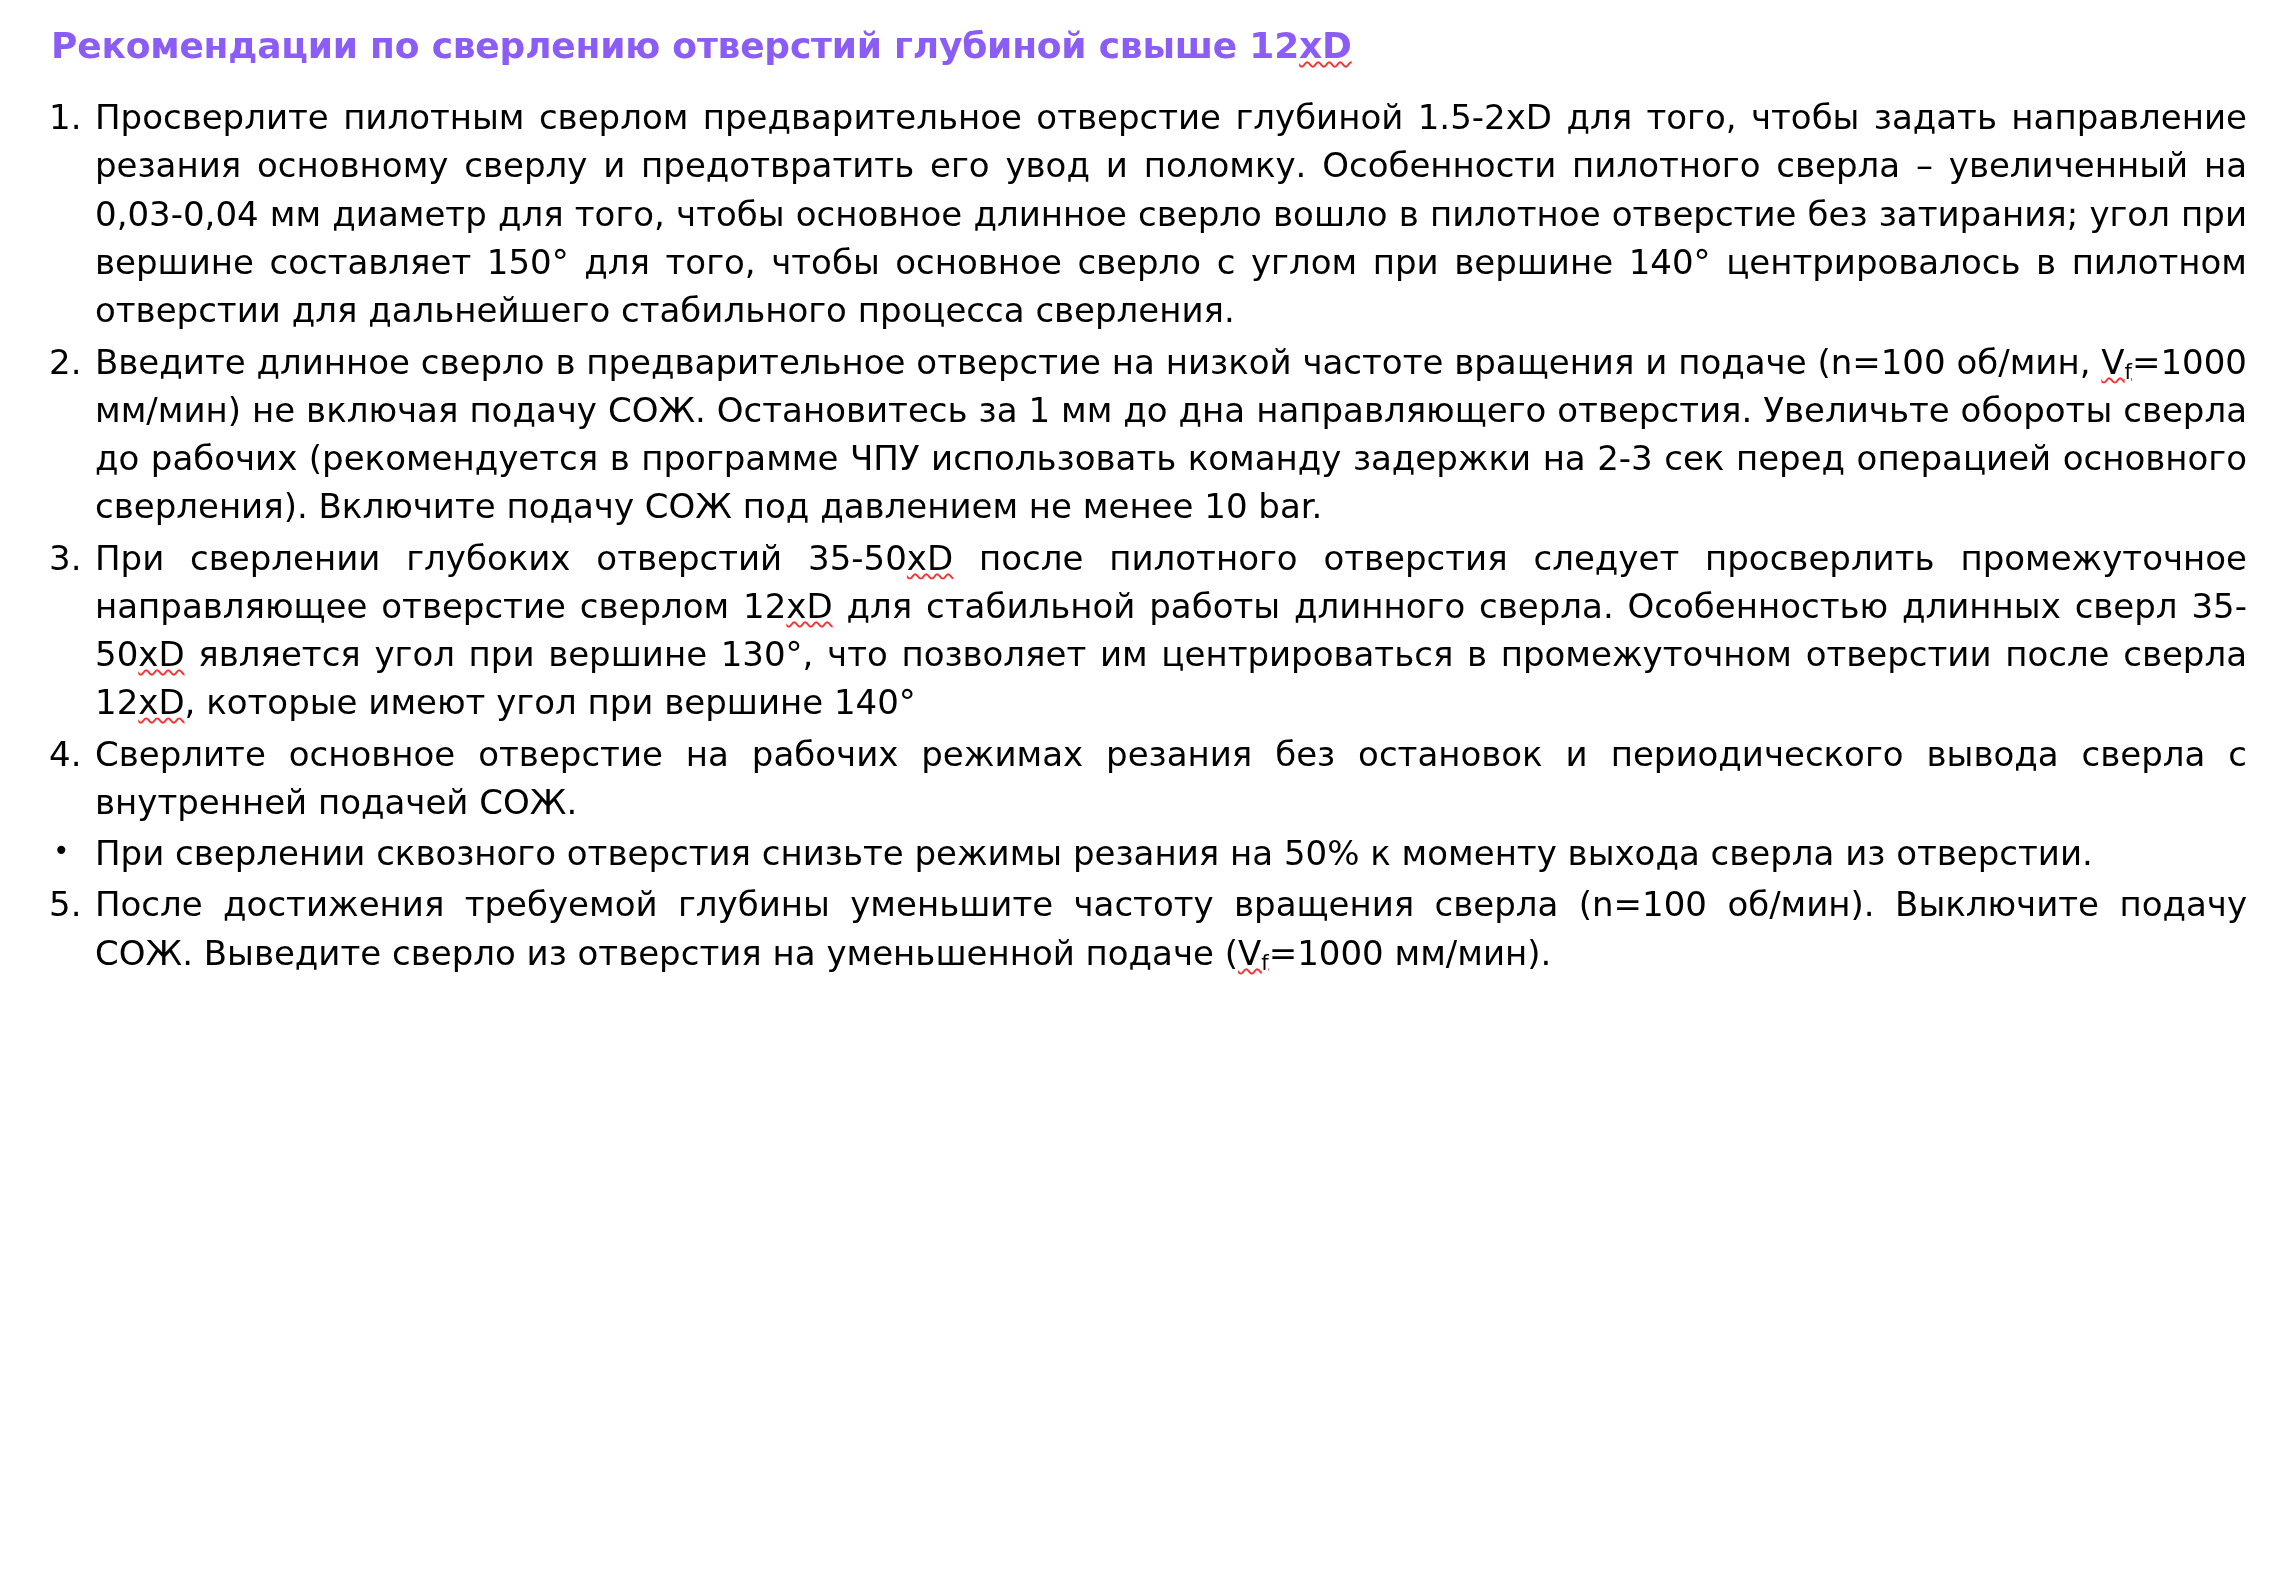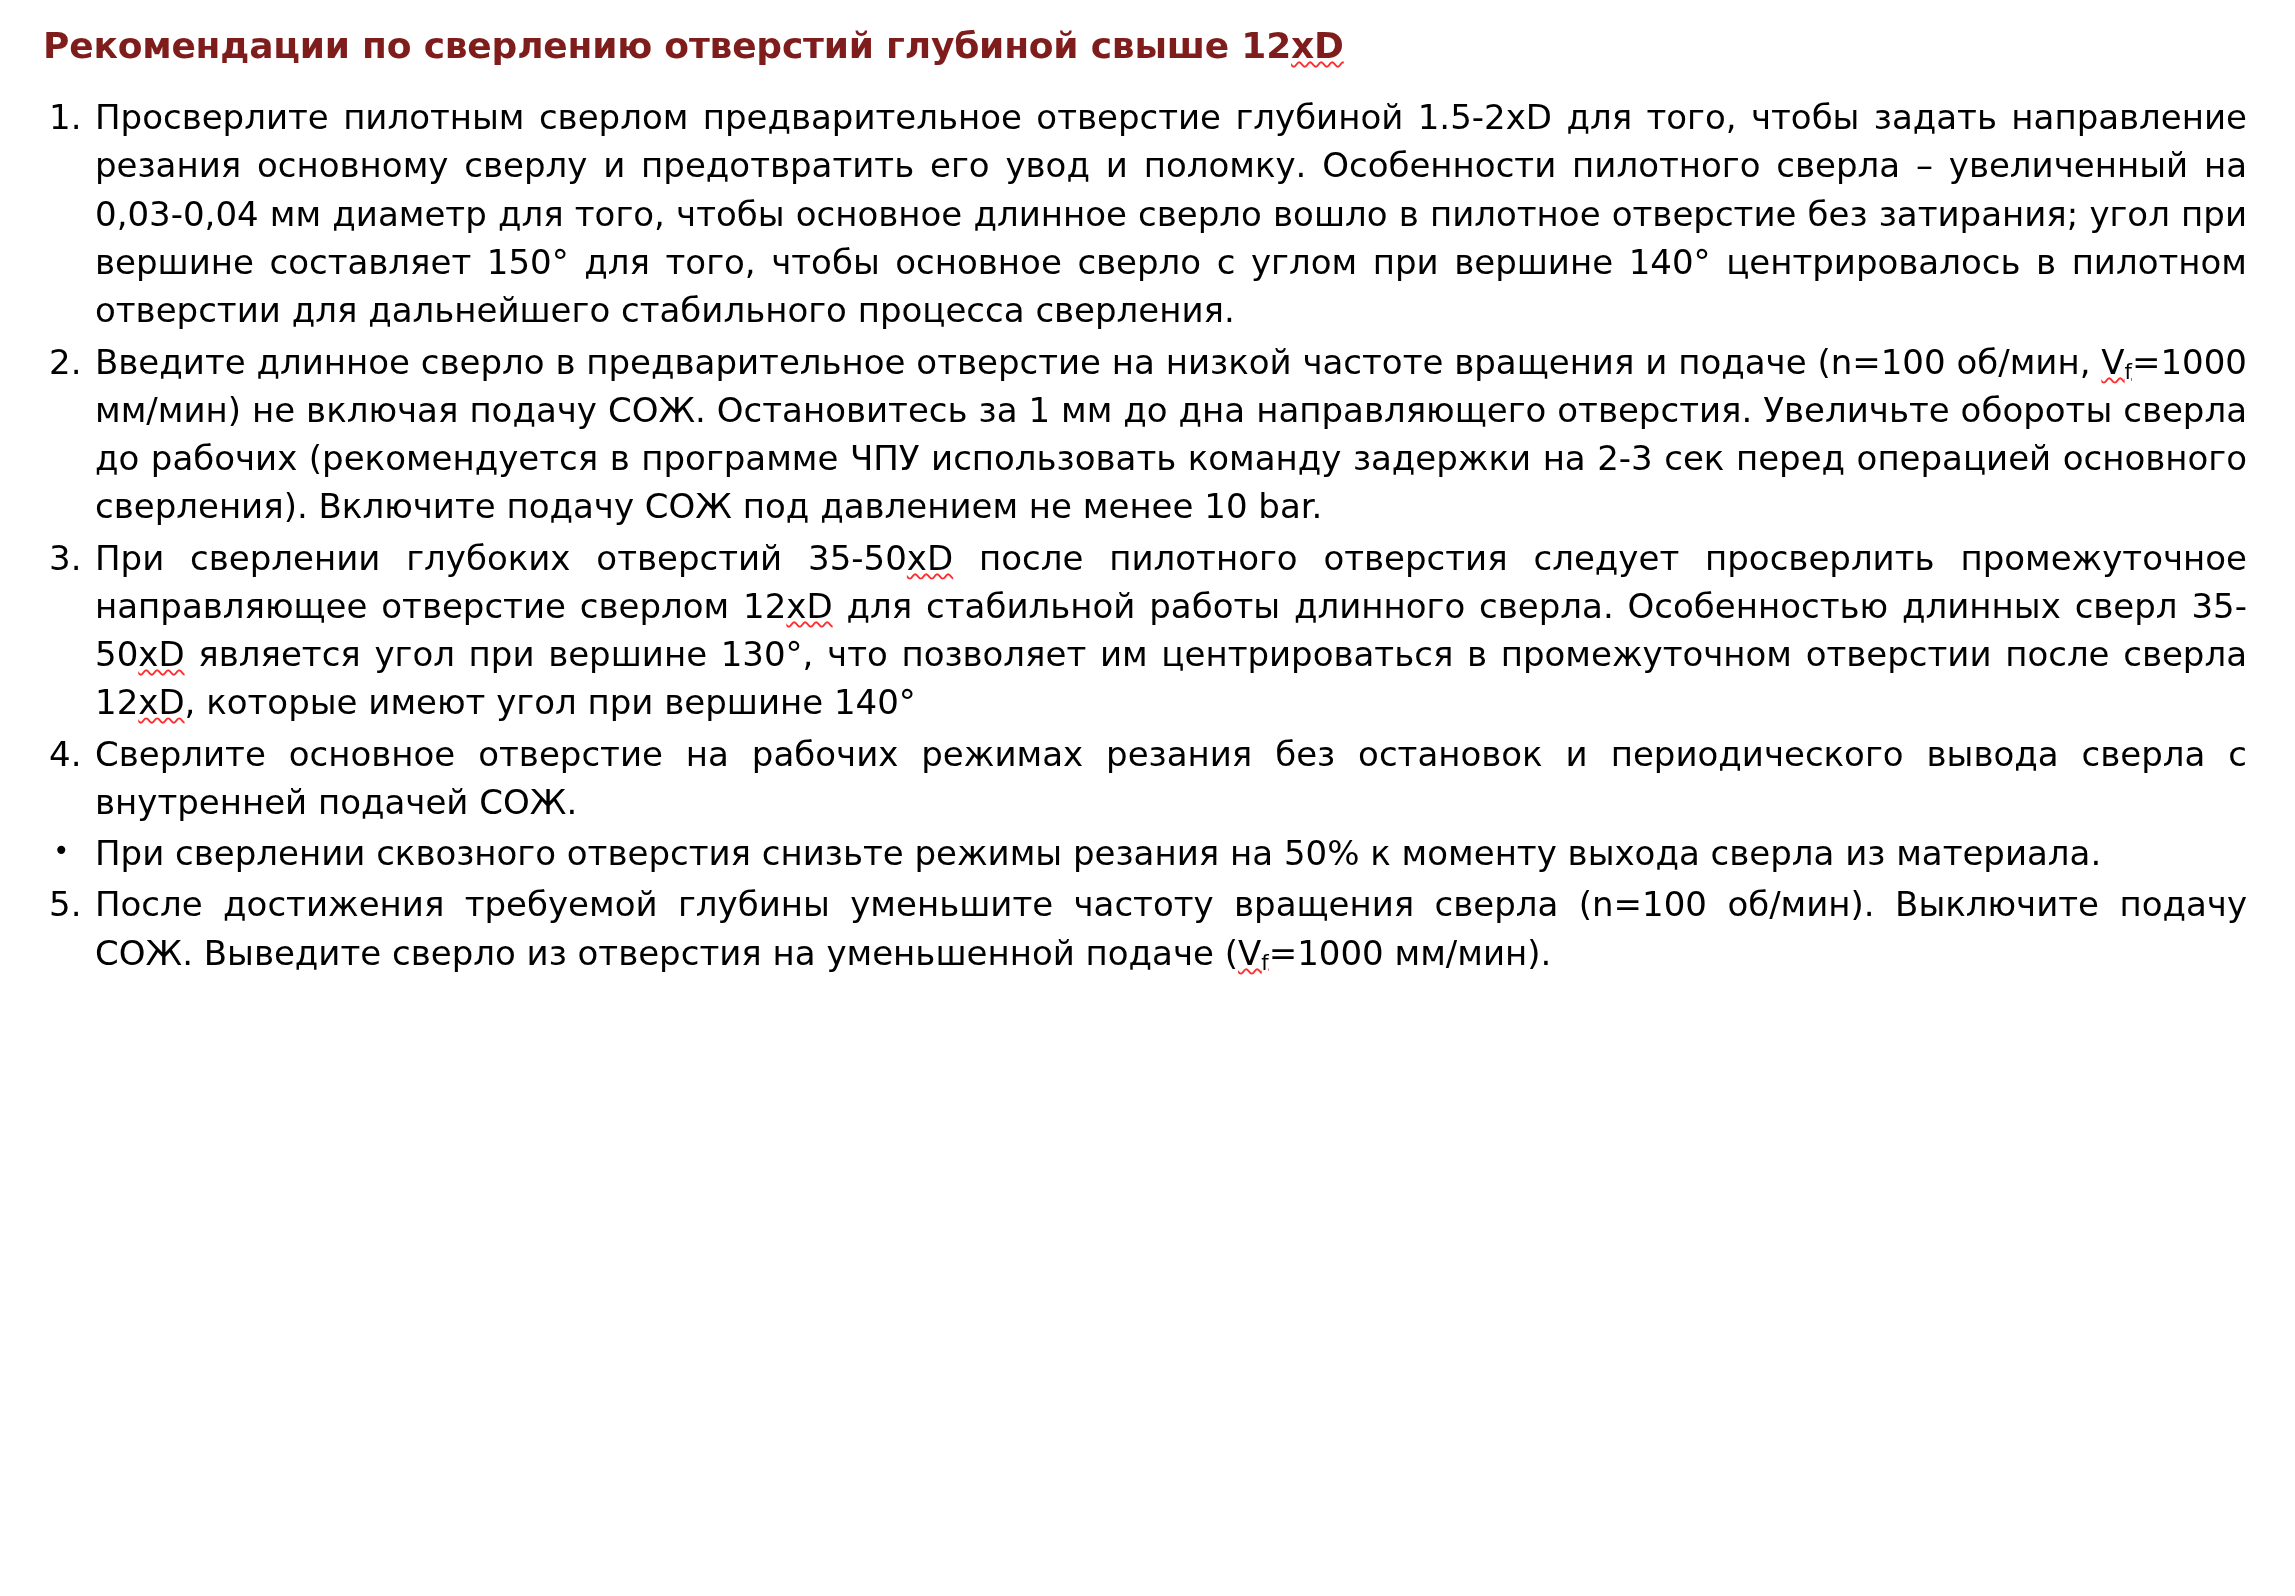--- a/index.html
+++ b/index.html
@@ -19,22 +19,22 @@
     width: 2295px;
     height: 1597px;
     padding: 24px 48px 0 35px;
     background: #ffffff;
   }
   .doc-title {
     font-size: 36px;
     font-weight: bold;
     line-height: 1.2;
     letter-spacing: -0.2px;
-    margin: 0 0 26px 8px;
-    color: #7f1d1d;
+    margin: 0 0 26px 16px;
+    color: #8b5cf6;
   }
   ol.list, ul.list {
     margin: 0;
     padding: 0;
     list-style: none;
   }
   .item {
     display: flex;
     align-items: flex-start;
     margin-bottom: 3px;
@@ -102,21 +102,21 @@
       <span class="body-text">При сверлении глубоких отверстий 35-50<span class="sp">xD</span> после пилотного отверстия следует просверлить промежуточное направляющее отверстие сверлом 12<span class="sp">xD</span> для стабильной работы длинного сверла. Особенностью длинных сверл 35-50<span class="sp">xD</span> является угол при вершине 130°, что позволяет им центрироваться в промежуточном отверстии после сверла 12<span class="sp">xD</span>, которые имеют угол при вершине <span class="last-line">140°</span></span>
     </li>
 
     <li class="item">
       <span class="marker">4.</span>
       <span class="body-text">Сверлите основное отверстие на рабочих режимах резания без остановок и периодического вывода <span class="last-line">сверла с внутренней подачей СОЖ.</span></span>
     </li>
 
     <li class="item">
       <span class="marker bullet">•</span>
-      <span class="body-text">При сверлении сквозного отверстия снизьте режимы резания на 50% к моменту выхода сверла из <span class="last-line">материала.</span></span>
+      <span class="body-text">При сверлении сквозного отверстия снизьте режимы резания на 50% к моменту выхода сверла из <span class="last-line">отверстии.</span></span>
     </li>
 
     <li class="item">
       <span class="marker">5.</span>
       <span class="body-text">После достижения требуемой глубины уменьшите частоту вращения сверла (n=100 об/мин). <span class="last-line">Выключите подачу СОЖ. Выведите сверло из отверстия на уменьшенной подаче (<span class="sp">V<sub>f</sub></span>=1000 мм/мин).</span></span>
     </li>
 
   </ol>
 </div>
 

